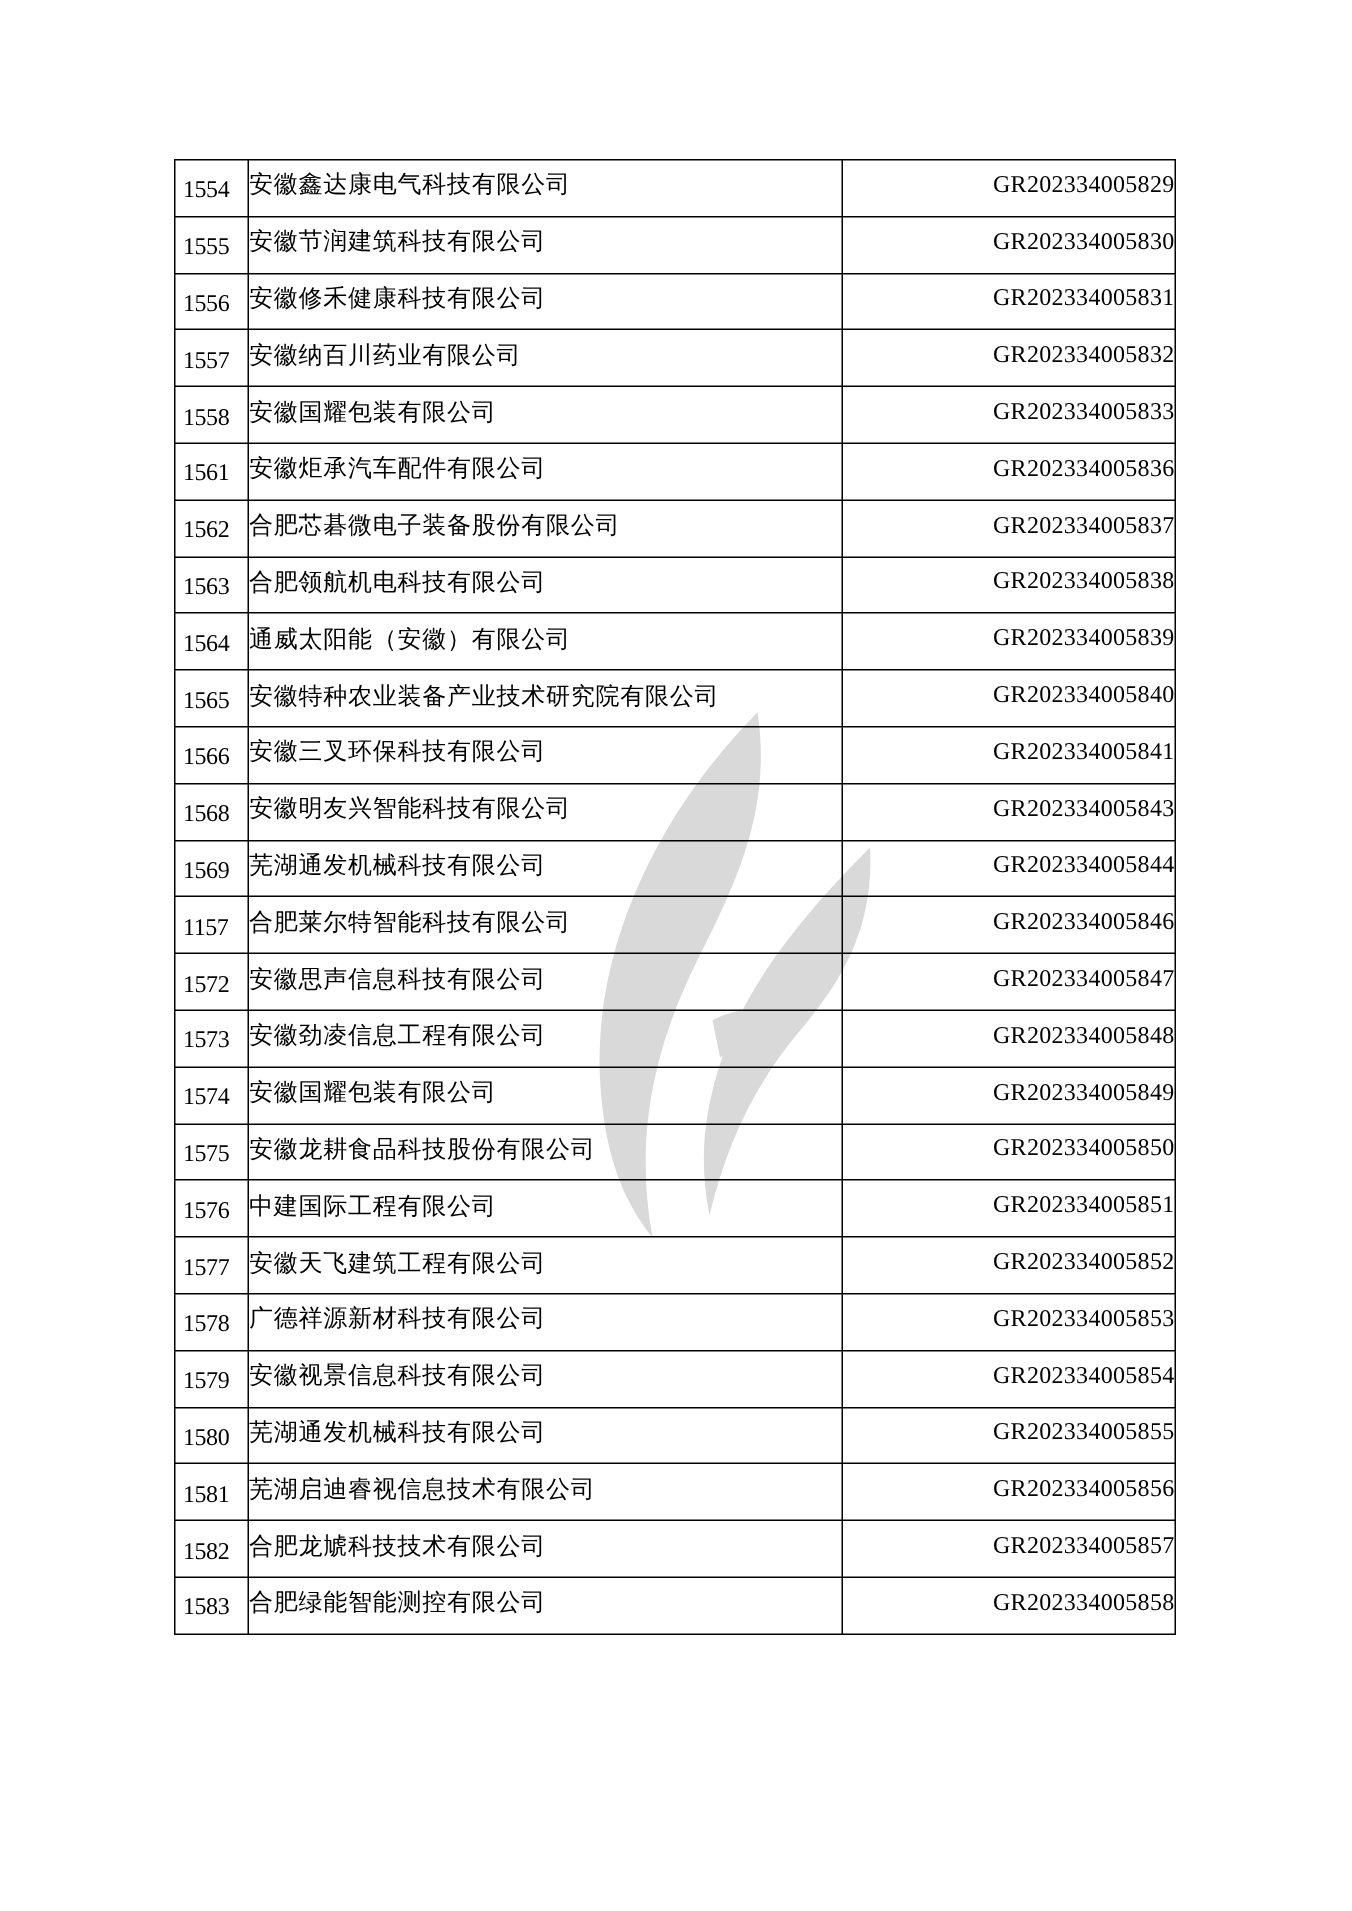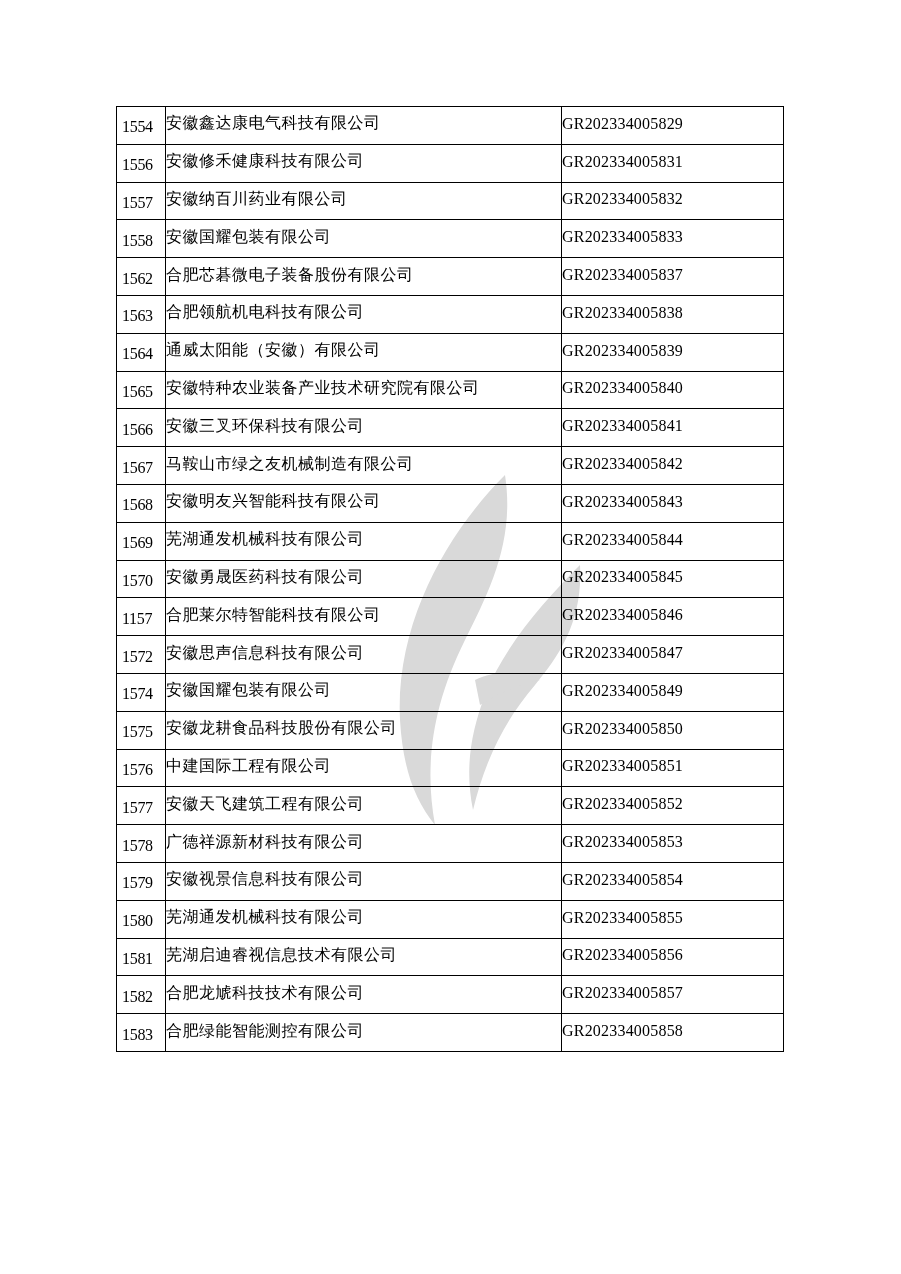--- a/index.html
+++ b/index.html
@@ -51,21 +51,21 @@
     }
     td.col-name {
       width: 395px;
       font-family: "DejaVu Sans", "Liberation Sans", sans-serif;
       font-size: 16.5px;
       letter-spacing: 0.5px;
       padding-bottom: 3px !important;
     }
     td.col-code {
       width: 221px;
-      text-align: left;
+      text-align: right;
       font-family: "Liberation Serif", "DejaVu Serif", serif;
       letter-spacing: 0.2px;
       padding-bottom: 3px !important;
     }
   </style>
 </head>
 <body>
 
 <svg class="watermark" viewBox="0 0 240 360" xmlns="http://www.w3.org/2000/svg">
 
@@ -78,20 +78,25 @@
 
 <table class="list">
   <tbody id="rows-body">
 
   <tr>
     <td class="col-no">1554</td>
     <td class="col-name">安徽鑫达康电气科技有限公司</td>
     <td class="col-code">GR202334005829</td>
   </tr>
 
+  <tr>
+    <td class="col-no">1555</td>
+    <td class="col-name">安徽节润建筑科技有限公司</td>
+    <td class="col-code">GR202334005830</td>
+  </tr>
 
   <tr>
     <td class="col-no">1556</td>
     <td class="col-name">安徽修禾健康科技有限公司</td>
     <td class="col-code">GR202334005831</td>
   </tr>
 
   <tr>
     <td class="col-no">1557</td>
     <td class="col-name">安徽纳百川药业有限公司</td>
@@ -99,20 +104,25 @@
   </tr>
 
   <tr>
     <td class="col-no">1558</td>
     <td class="col-name">安徽国耀包装有限公司</td>
     <td class="col-code">GR202334005833</td>
   </tr>
 
 
 
+  <tr>
+    <td class="col-no">1561</td>
+    <td class="col-name">安徽炬承汽车配件有限公司</td>
+    <td class="col-code">GR202334005836</td>
+  </tr>
 
   <tr>
     <td class="col-no">1562</td>
     <td class="col-name">合肥芯碁微电子装备股份有限公司</td>
     <td class="col-code">GR202334005837</td>
   </tr>
 
   <tr>
     <td class="col-no">1563</td>
     <td class="col-name">合肥领航机电科技有限公司</td>
@@ -130,56 +140,51 @@
     <td class="col-name">安徽特种农业装备产业技术研究院有限公司</td>
     <td class="col-code">GR202334005840</td>
   </tr>
 
   <tr>
     <td class="col-no">1566</td>
     <td class="col-name">安徽三叉环保科技有限公司</td>
     <td class="col-code">GR202334005841</td>
   </tr>
 
-  <tr>
-    <td class="col-no">1567</td>
-    <td class="col-name">马鞍山市绿之友机械制造有限公司</td>
-    <td class="col-code">GR202334005842</td>
-  </tr>
 
   <tr>
     <td class="col-no">1568</td>
     <td class="col-name">安徽明友兴智能科技有限公司</td>
     <td class="col-code">GR202334005843</td>
   </tr>
 
   <tr>
     <td class="col-no">1569</td>
     <td class="col-name">芜湖通发机械科技有限公司</td>
     <td class="col-code">GR202334005844</td>
   </tr>
 
-  <tr>
-    <td class="col-no">1570</td>
-    <td class="col-name">安徽勇晟医药科技有限公司</td>
-    <td class="col-code">GR202334005845</td>
-  </tr>
 
   <tr>
     <td class="col-no">1157</td>
     <td class="col-name">合肥莱尔特智能科技有限公司</td>
     <td class="col-code">GR202334005846</td>
   </tr>
 
   <tr>
     <td class="col-no">1572</td>
     <td class="col-name">安徽思声信息科技有限公司</td>
     <td class="col-code">GR202334005847</td>
   </tr>
 
+  <tr>
+    <td class="col-no">1573</td>
+    <td class="col-name">安徽劲凌信息工程有限公司</td>
+    <td class="col-code">GR202334005848</td>
+  </tr>
 
   <tr>
     <td class="col-no">1574</td>
     <td class="col-name">安徽国耀包装有限公司</td>
     <td class="col-code">GR202334005849</td>
   </tr>
 
   <tr>
     <td class="col-no">1575</td>
     <td class="col-name">安徽龙耕食品科技股份有限公司</td>

